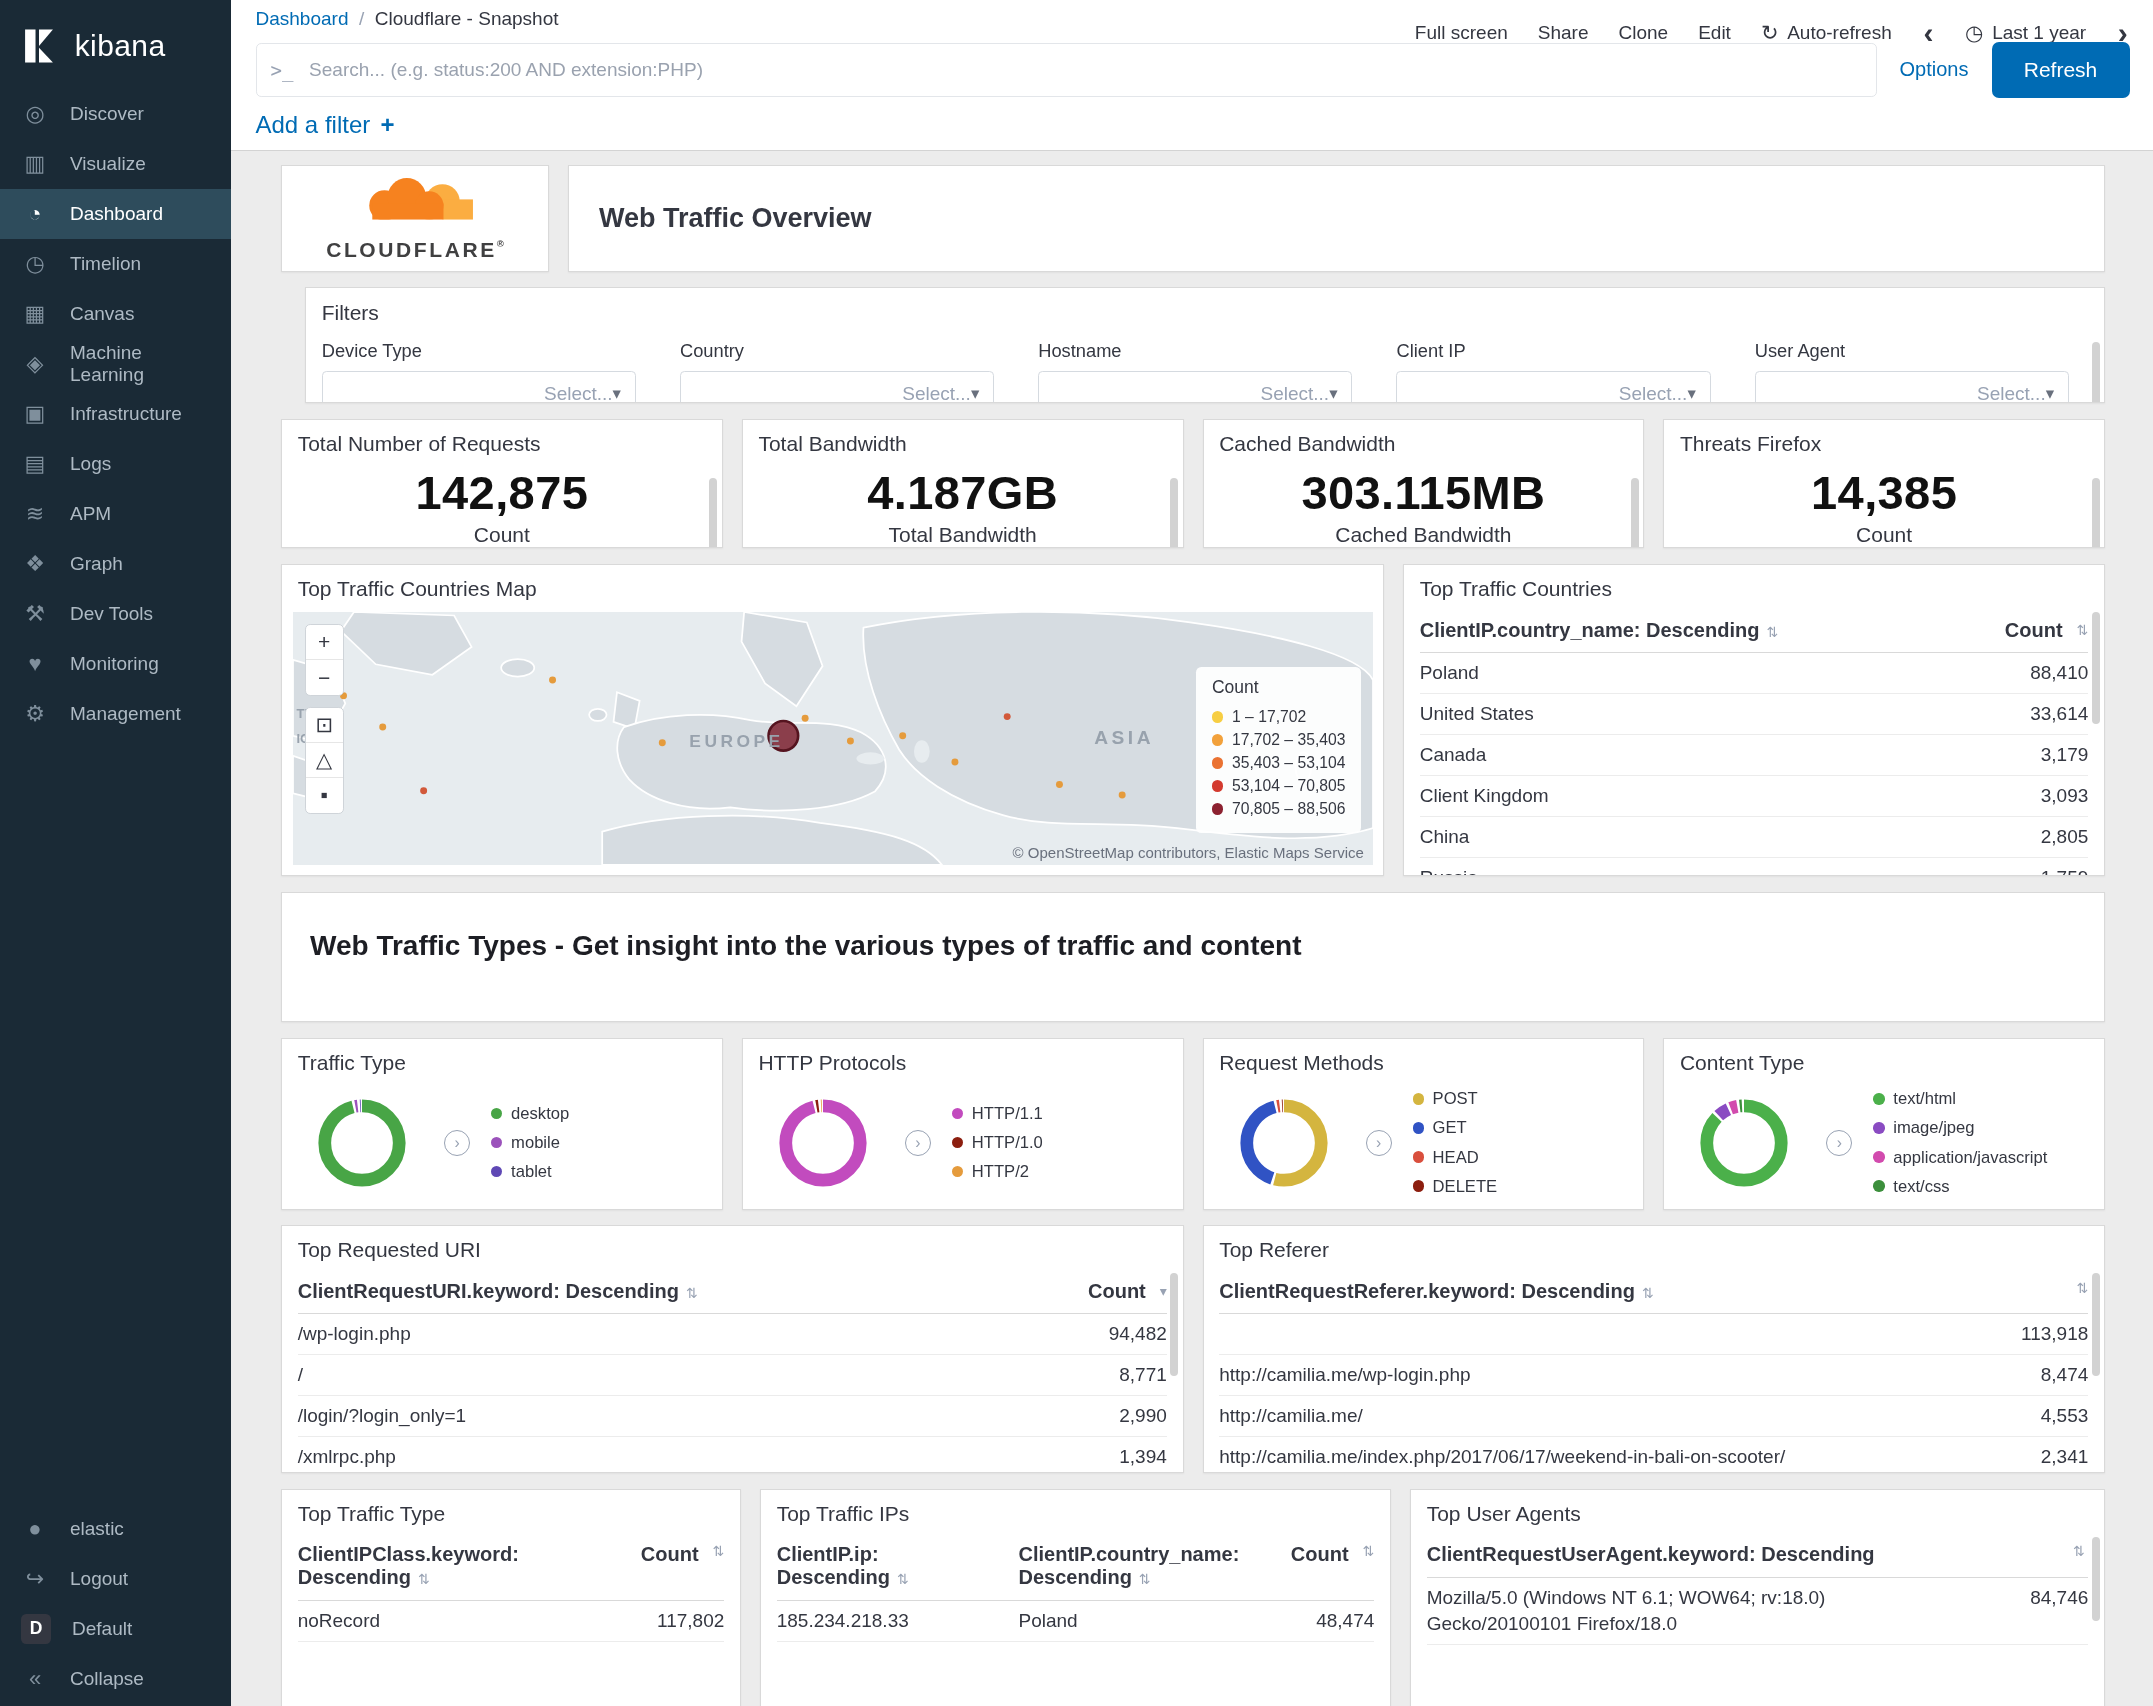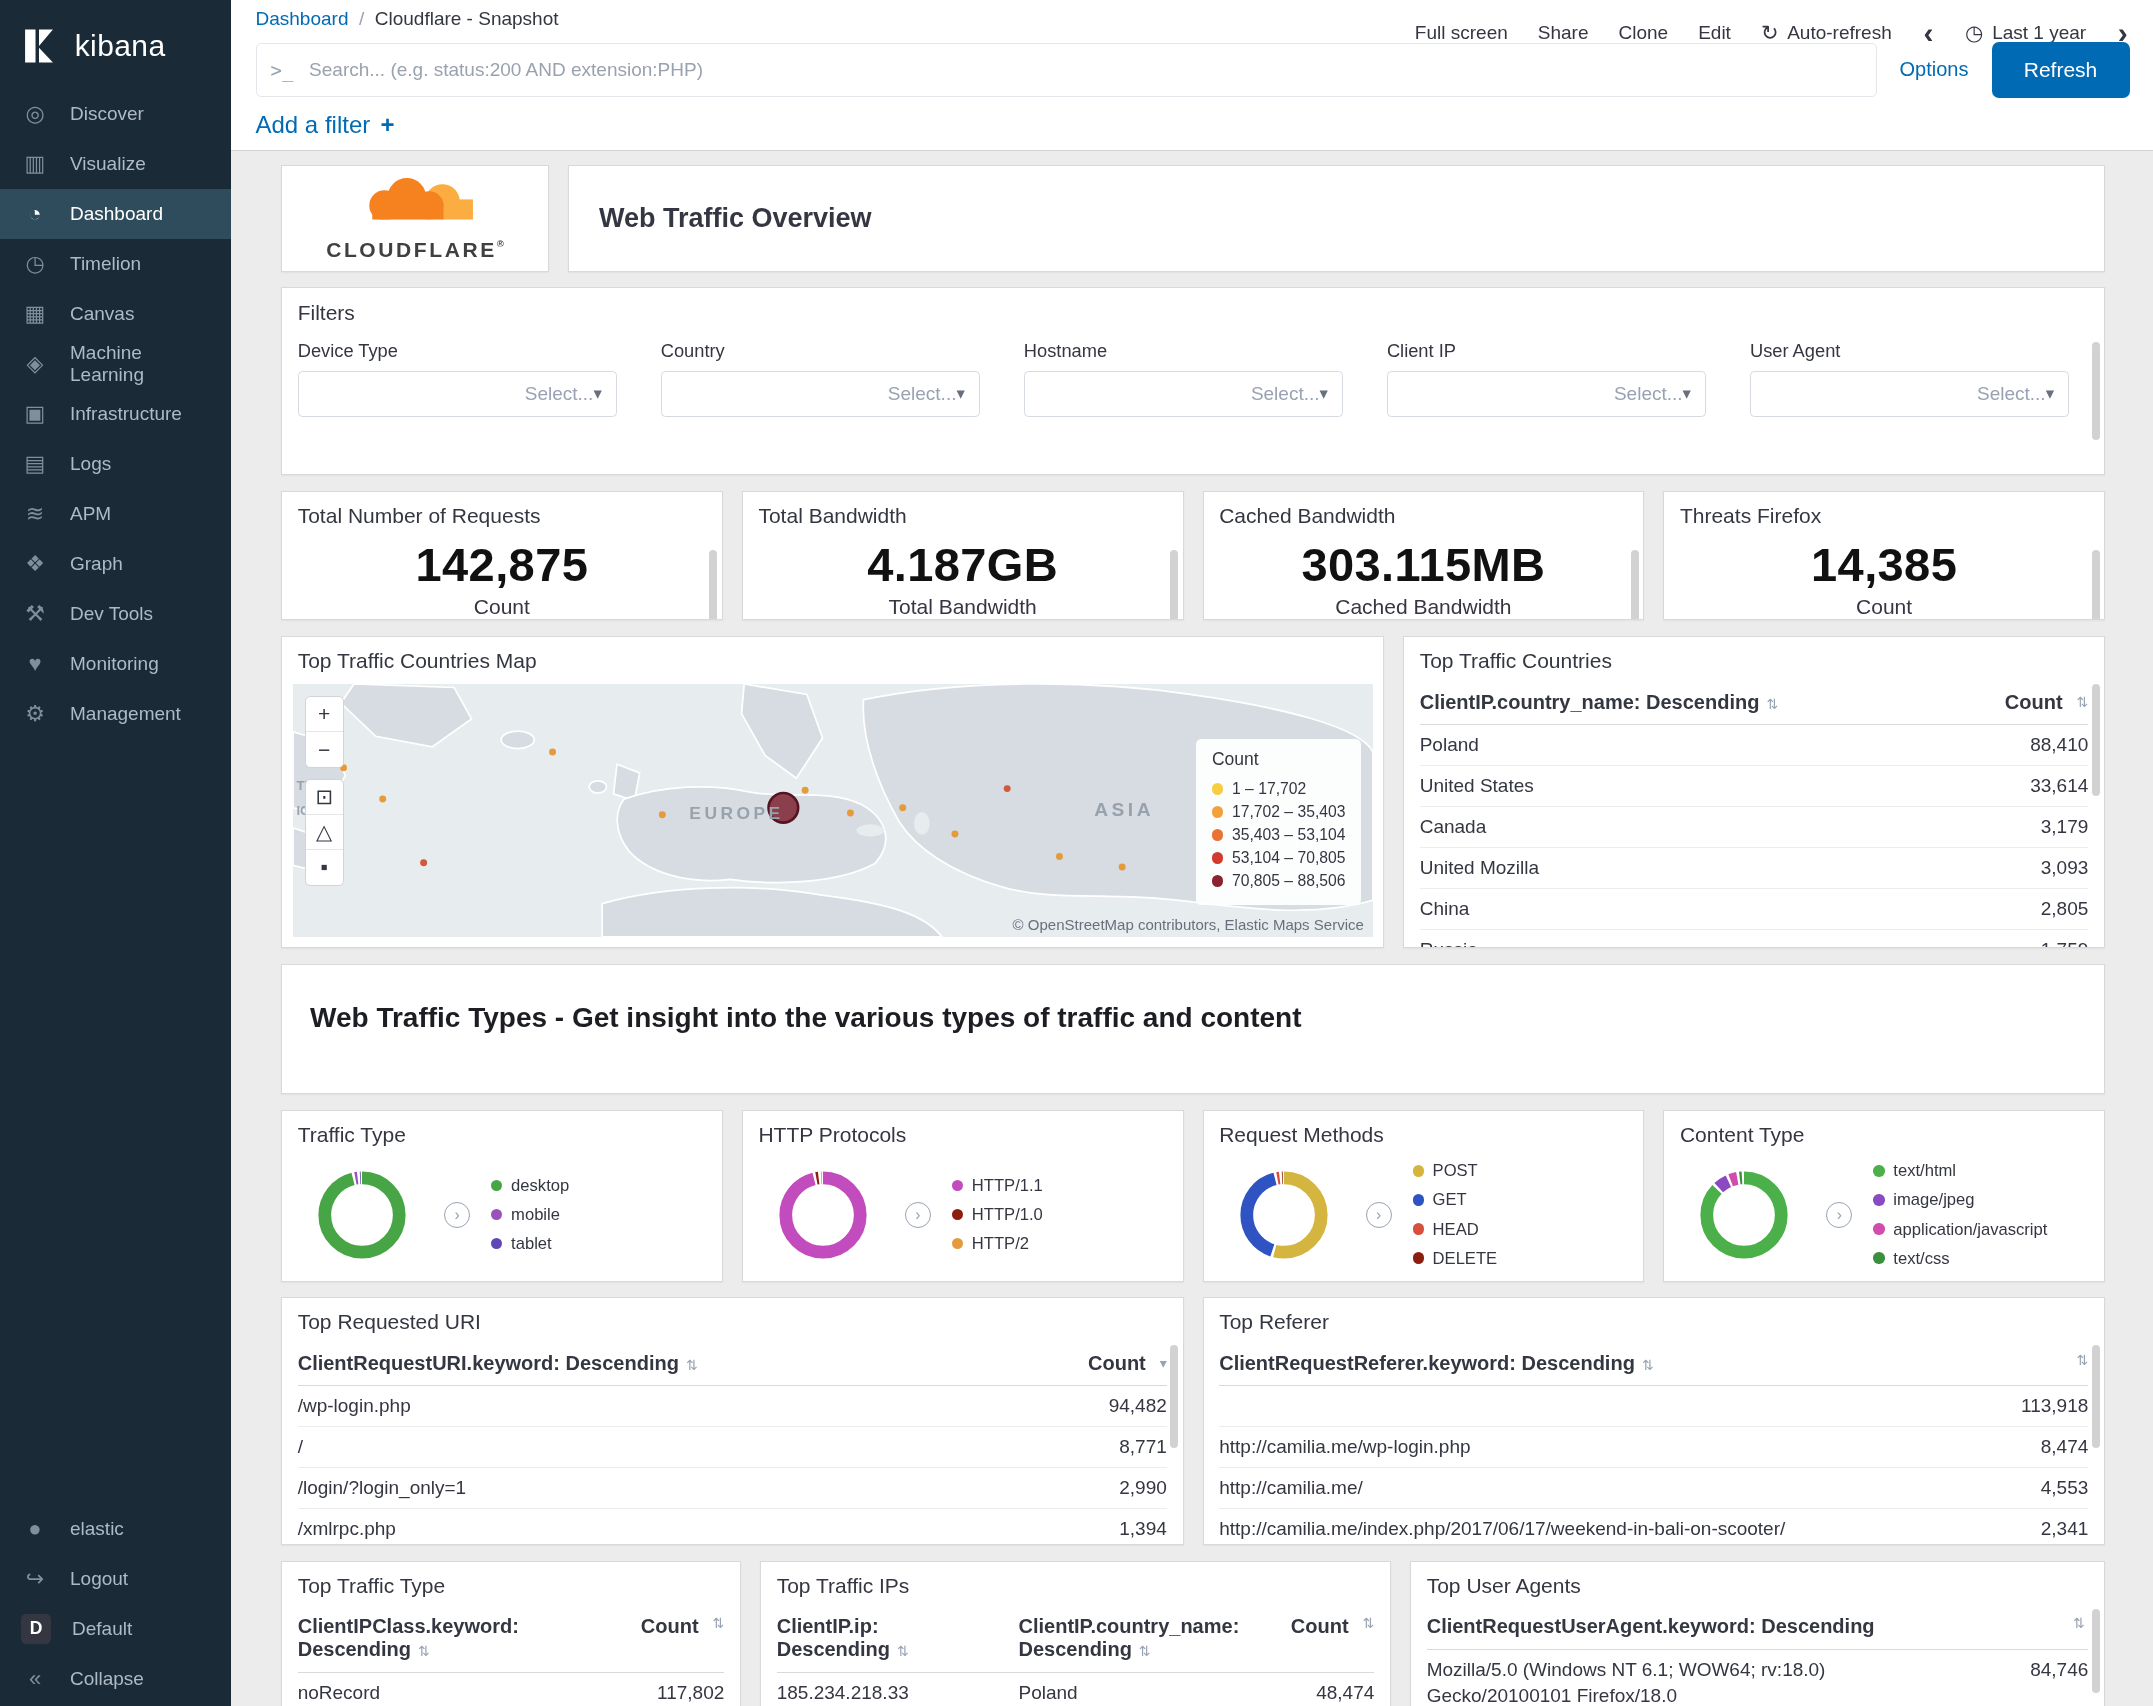--- a/index.html
+++ b/index.html
@@ -56,21 +56,21 @@
   .row-brand { height: 132px; }
   .brand-panel { width: 268px; flex: 0 0 268px; display: flex; align-items: center; justify-content: center; }
   .cf-logo { text-align: center; }
   .cf-logo svg { width: 166px; height: 61px; display: block; margin: 0 auto; }
   .cf-text { font-size: 21px; font-weight: bold; color: #404041; letter-spacing: 2.6px; margin-top: 1.7px; }
   .cf-text .reg { font-size: 9.6px; vertical-align: top; letter-spacing: 0; }
   .overview-panel { flex: 1; }
   .overview-panel h1 { padding: 37px 30px; font-size: 27px; font-weight: bold; color: #343741; }
 
   
-  .filters-panel { height: 188px; flex: 0 0 auto; }
+  .filters-panel { height: 116px; flex: 0 0 auto; margin-left: 24px; }
   .filter-fields { display: flex; gap: 44px; padding: 8.7px 35px 0 15.7px; }
   .ffield { flex: 1; }
   .flabel { font-size: 18.3px; color: #343741; margin-bottom: 8.7px; }
   .fselect { height: 46px; border: 0.9px solid #d5dae0; border-radius: 4.4px; background: #fff; display: flex; align-items: center; justify-content: flex-end; padding: 0 14px; cursor: pointer; }
   .fplaceholder { color: #98A2B3; font-size: 19px; }
   .fchevron { color: #69707D; font-size: 16.6px; }
   .filters-panel .sliver { top: 54px; height: 98px; }
 
   
   .row-metrics { height: 138px; }
@@ -499,21 +499,21 @@
                   <div class="cell-main" data-name="country-name">United States</div>
                   <div class="cell-num" data-name="count-value">33,614</div>
                 </div>
 
                 <div class="trow" data-name="table-row">
                   <div class="cell-main" data-name="country-name">Canada</div>
                   <div class="cell-num" data-name="count-value">3,179</div>
                 </div>
 
                 <div class="trow" data-name="table-row">
-                  <div class="cell-main" data-name="country-name">United Mozilla</div>
+                  <div class="cell-main" data-name="country-name">Client Kingdom</div>
                   <div class="cell-num" data-name="count-value">3,093</div>
                 </div>
 
                 <div class="trow" data-name="table-row">
                   <div class="cell-main" data-name="country-name">China</div>
                   <div class="cell-num" data-name="count-value">2,805</div>
                 </div>
 
                 <div class="trow" data-name="table-row">
                   <div class="cell-main" data-name="country-name">Russia</div>

